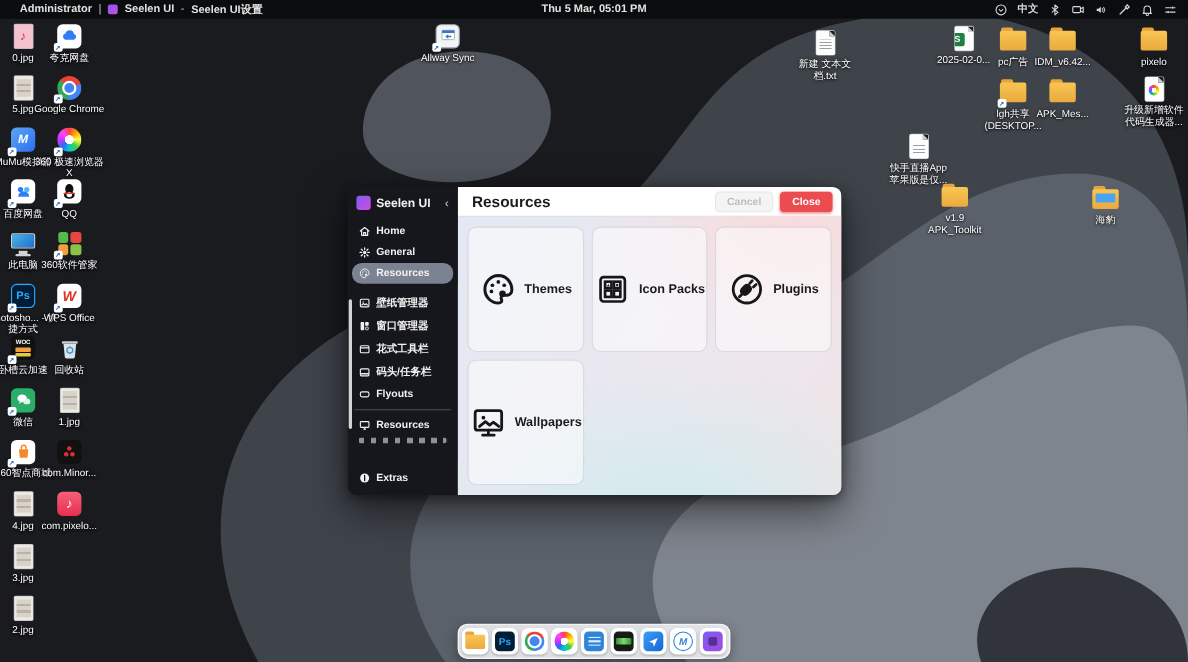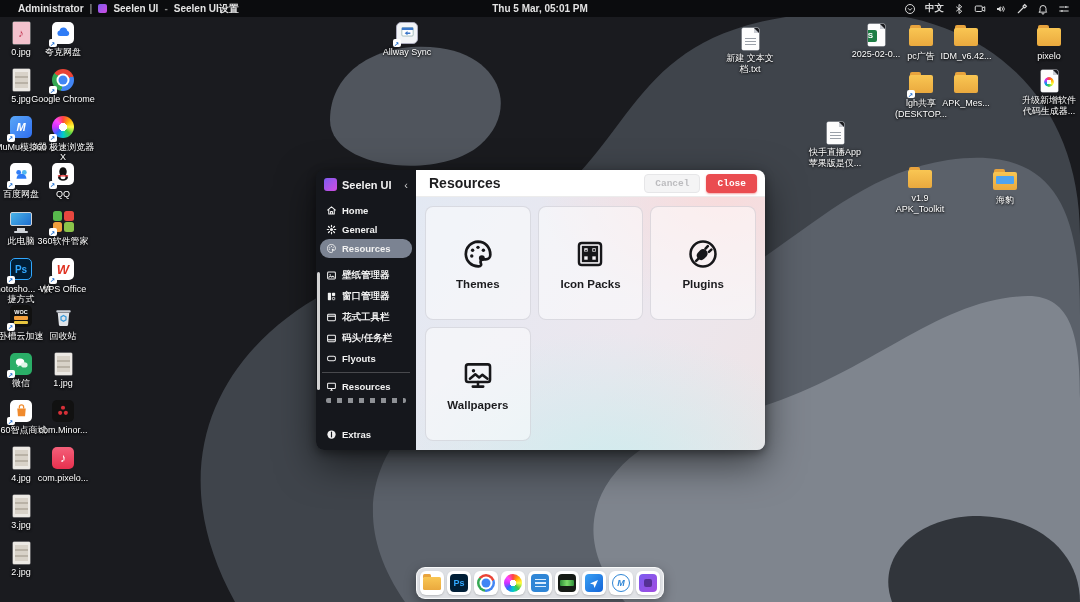--- a/index.html
+++ b/index.html
@@ -87,32 +87,32 @@
               border-radius:2px; }
   .nav-extras { margin-top:auto; }
   .side-scroll { position:absolute; left:1px; top:102px; width:2.5px; height:118px;
                  background:#e8e8e8; border-radius:2px; opacity:.9; }
 
   .main { flex:1; display:flex; flex-direction:column; border-radius:0 8px 8px 0; overflow:hidden; }
   .main-head { height:27px; background:#fff; display:flex; align-items:center;
                padding:0 8px 0 13px; flex:none; border-bottom:1px solid #ececec; }
   .main-title { font-size:14px; font-weight:bold; color:#1d1d1f; flex:1; }
   .btn { font-size:9.5px; font-weight:bold; border-radius:4px; padding:3px 10px; border:1px solid #0000;
-         cursor:pointer; font-family:Liberation Mono, monospace; }
+         cursor:pointer; font-family:Liberation Sans, sans-serif; }
   .btn-cancel { background:#f4f4f5; color:#bcbcbf; border-color:#e6e6e8; margin-right:6px; }
   .btn-close { background:#ea4c50; color:#fff; box-shadow:0 1px 2px rgba(234,76,80,.5); }
   .main-body { flex:1; padding:9px;
      background:
        radial-gradient(95% 85% at 88% 0%, rgba(248,219,219,.95) 0%, rgba(248,219,219,0) 55%),
        radial-gradient(110% 95% at 55% 110%, rgba(205,236,238,.95) 0%, rgba(205,236,238,0) 60%),
        linear-gradient(120deg,#e3e9f3 0%, #ece7ee 60%, #eee4e6 100%); }
   .cards { display:grid; grid-template-columns:repeat(3,1fr); grid-template-rows:1fr 1fr;
            gap:7px; height:100%; }
   .card { background:rgba(255,255,255,.5); border:1px solid rgba(150,150,165,.28);
-          border-radius:8px; display:flex; flex-direction:column; align-items:center;
+          border-radius:8px; display:flex; flex-direction:row; align-items:center;
           justify-content:center; gap:7px; cursor:pointer; }
   .card .cic { width:34px; height:34px; color:#17171a; }
   .card .cic svg { width:34px; height:34px; }
   .card .clbl { font-size:11.5px; font-weight:bold; color:#1b1b1e; }
   .card.disabled { cursor:default; }
   .card.disabled .cic { color:#b3b6bc; }
   .card.disabled .clbl { color:#a9adb4; }
 
   
   .dock { position:absolute; left:50%; bottom:3px; transform:translateX(-50%); z-index:40;
@@ -501,21 +501,21 @@
       <div class="dicon" style="left:835px;top:120px">
      <div class="art">
           <div class="mini-doc">
             <div class="fold"></div>
             <div class="lines"></div>
           </div>
         </div>
      <div class="lbl">快手直播App
 苹果版是仅...</div>
       </div>
-      <div class="dicon" style="left:920px;top:166px">
+      <div class="dicon" style="left:868px;top:166px">
      <div class="art">
           <div class="mini-folder">
             <div class="tab"></div>
             <div class="bod"></div>
           </div>
         </div>
      <div class="lbl">v1.9
 APK_Toolkit</div>
       </div>
       <div class="dicon" style="left:1005px;top:168px">

